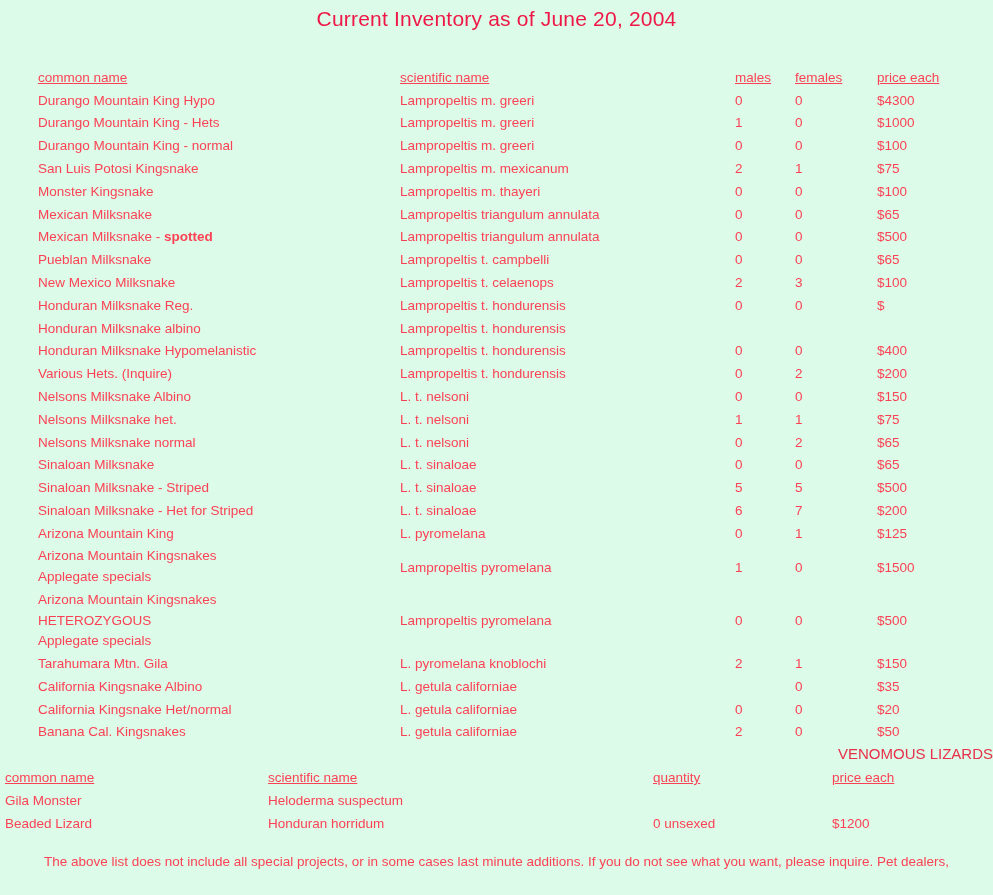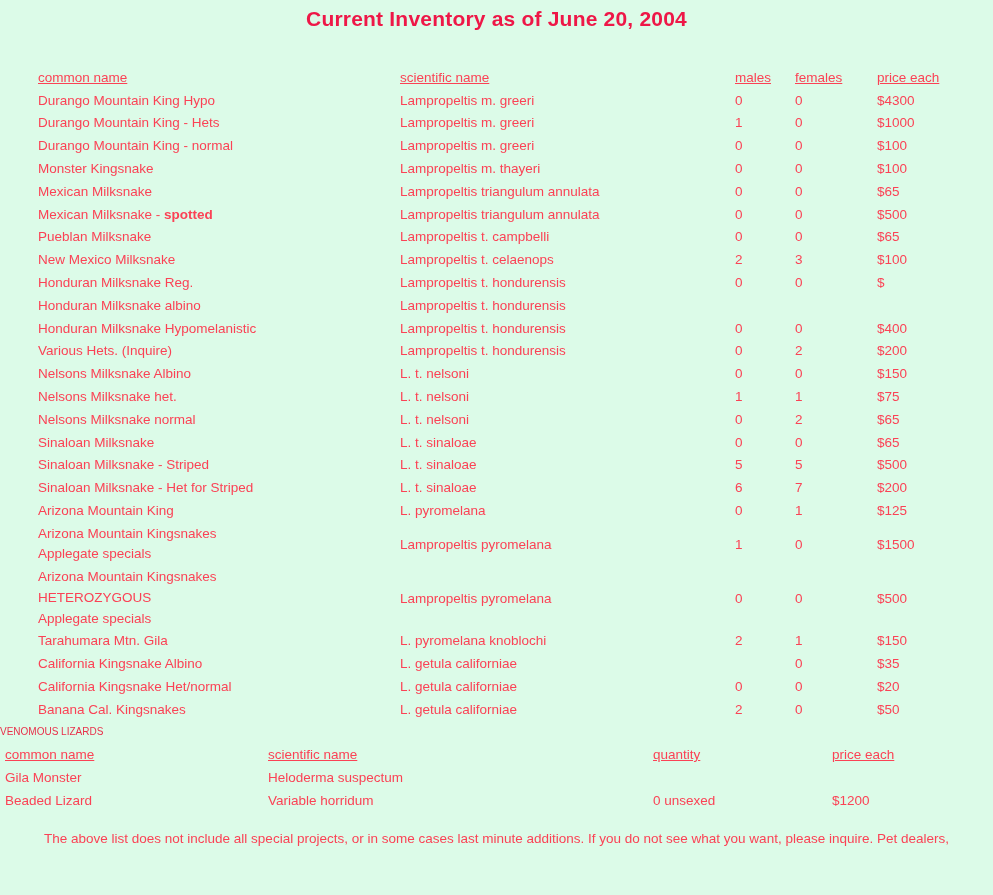--- a/index.html
+++ b/index.html
@@ -7,21 +7,21 @@
     width: 993px; height: 895px;
     overflow: hidden;
     background: #dcfbe8;
     font-family: "Liberation Sans", sans-serif;
     color: #fb4255;
   }
   .title-zone { height: 66px; padding-top: 7px; }
   .page-title {
     text-align: center;
     font-size: 21px;
-    font-weight: bold;
+    font-weight: normal;
     color: #ee1747;
     letter-spacing: 0.2px;
   }
   table { border-collapse: collapse; table-layout: fixed; }
   td, th {
     font-size: 13.5px;
     font-weight: normal;
     text-align: left;
     vertical-align: middle;
     padding: 0;
@@ -35,22 +35,22 @@
   .main-table col.c-males  { width: 60px; }
   .main-table col.c-fem    { width: 82px; }
   .main-table col.c-price  { width: 78px; }
   .main-table tr { height: 22.8px; }
   .main-table tr.lines-2 { height: 45px; }
   .main-table tr.lines-3 { height: 62px; }
   .main-table tr.lines-2 td div, .main-table tr.lines-3 td div { line-height: 20.8px; }
   .section-heading {
     height: 22.8px;
     line-height: 22.8px;
-    text-align: left;
-    font-size: 10px;
+    text-align: right;
+    font-size: 15px;
     color: #e8304a;
   }
   .venomous-table { margin-left: 5px; width: 988px; }
   .venomous-table col.v-common { width: 263px; }
   .venomous-table col.v-sci    { width: 385px; }
   .venomous-table col.v-qty    { width: 179px; }
   .venomous-table col.v-price  { width: 161px; }
   .venomous-table tr { height: 22.8px; }
   .footer-note {
     margin-top: 16px;
@@ -107,20 +107,29 @@
         <td>
           <div>Durango Mountain King - normal</div>
         </td>
         <td>Lampropeltis m. greeri</td>
         <td>0</td>
         <td>0</td>
         <td>$100</td>
       </tr>
       <tr>
         <td>
+          <div>San Luis Potosi Kingsnake</div>
+        </td>
+        <td>Lampropeltis m. mexicanum</td>
+        <td>2</td>
+        <td>1</td>
+        <td>$75</td>
+      </tr>
+      <tr>
+        <td>
           <div>Monster Kingsnake</div>
         </td>
         <td>Lampropeltis m. thayeri</td>
         <td>0</td>
         <td>0</td>
         <td>$100</td>
       </tr>
       <tr>
         <td>
           <div>Mexican Milksnake</div>
@@ -335,20 +344,20 @@
   </thead>
   <tbody>
       <tr>
         <td>Gila Monster</td>
         <td>Heloderma suspectum</td>
         <td></td>
         <td></td>
       </tr>
       <tr>
         <td>Beaded Lizard</td>
-        <td>Variable horridum</td>
+        <td>Honduran horridum</td>
         <td>0 unsexed</td>
         <td>$1200</td>
       </tr>
     </tbody>
 </table>
 
 <div class="footer-note">The above list does not include all special projects, or in some cases last minute additions. If you do not see what you want, please inquire. Pet dealers,</div>
 
 </body></html>

